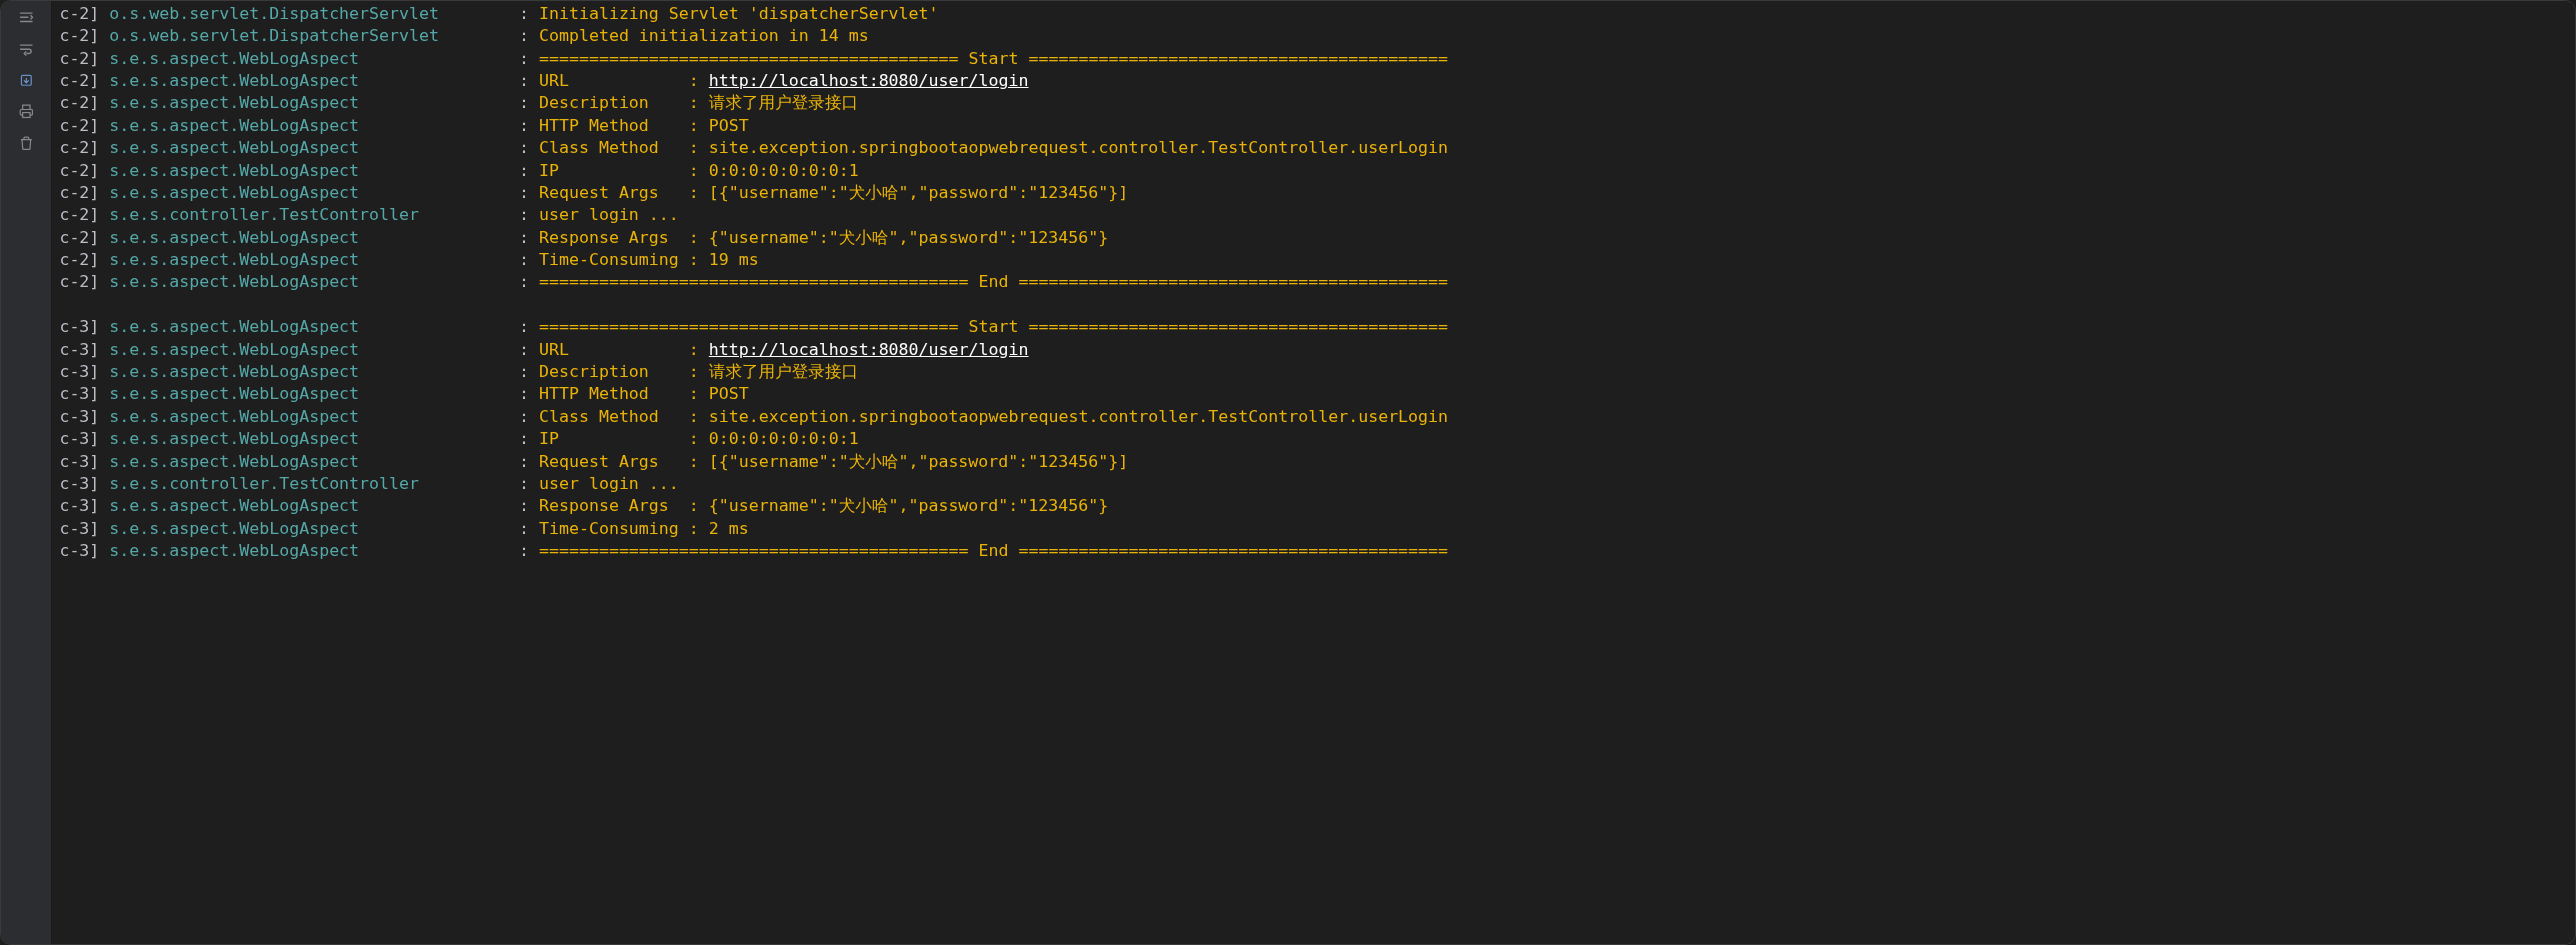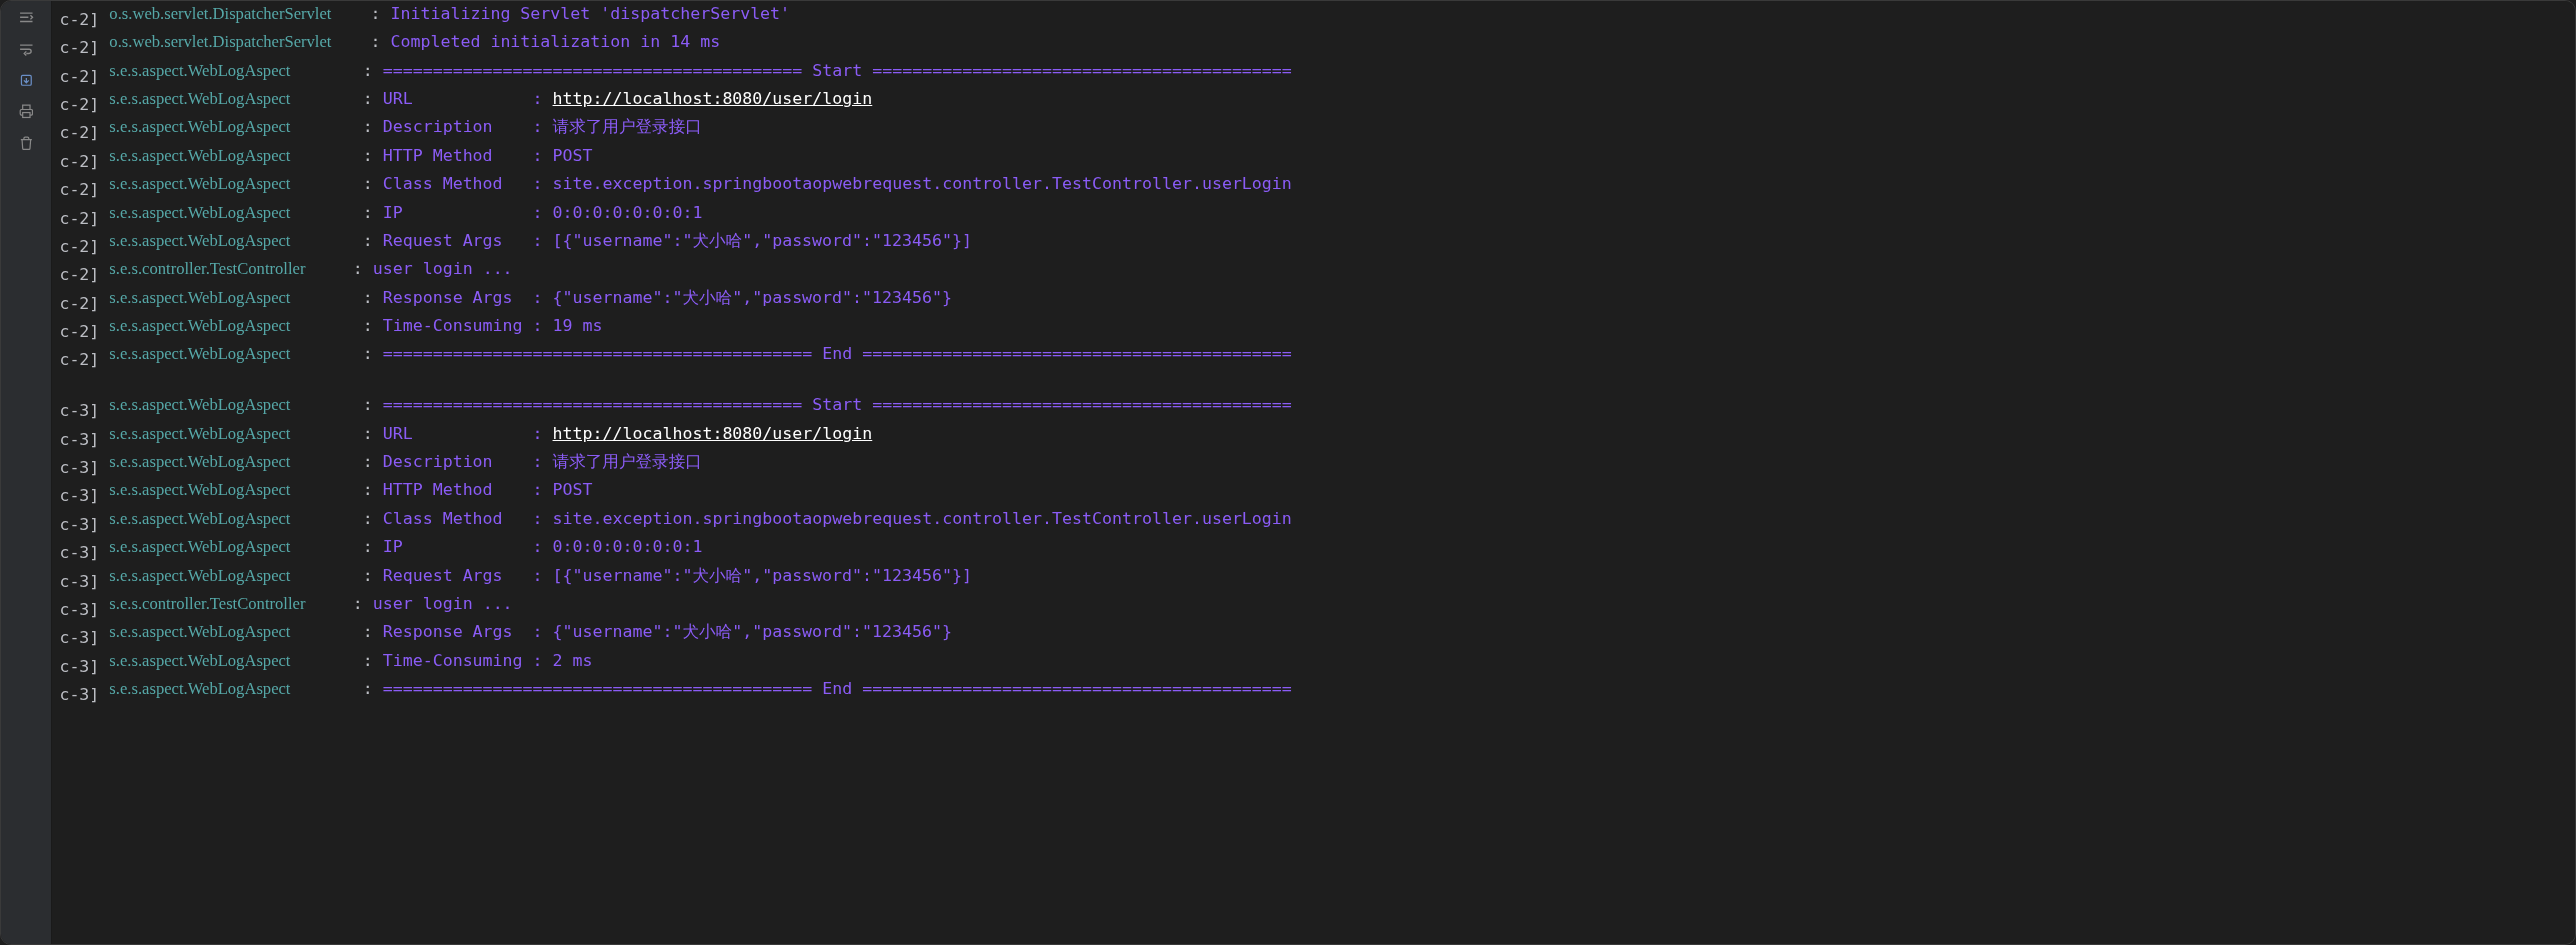--- a/index.html
+++ b/index.html
@@ -50,31 +50,29 @@
       padding: 1.8px 7.4px 18.4px 7.4px;
       overflow: hidden;
       white-space: pre;
     }
     .log-line {
       display: flex;
       white-space: pre;
     }
     .thread {
       color: #bcbec4;
-      margin-top: 6px;
     }
     .logger {
       color: #56a8a8;
-      font-family: Liberation Serif, serif;
     }
     .sep {
       color: #bcbec4;
     }
     .msg {
-      color: #8b5cf6;
+      color: #eab308;
     }
     .link {
       color: #ffffff;
       text-decoration: underline;
     }
     .blank-line {
       height: 1.35em;
     }
   </style>
 </head>

